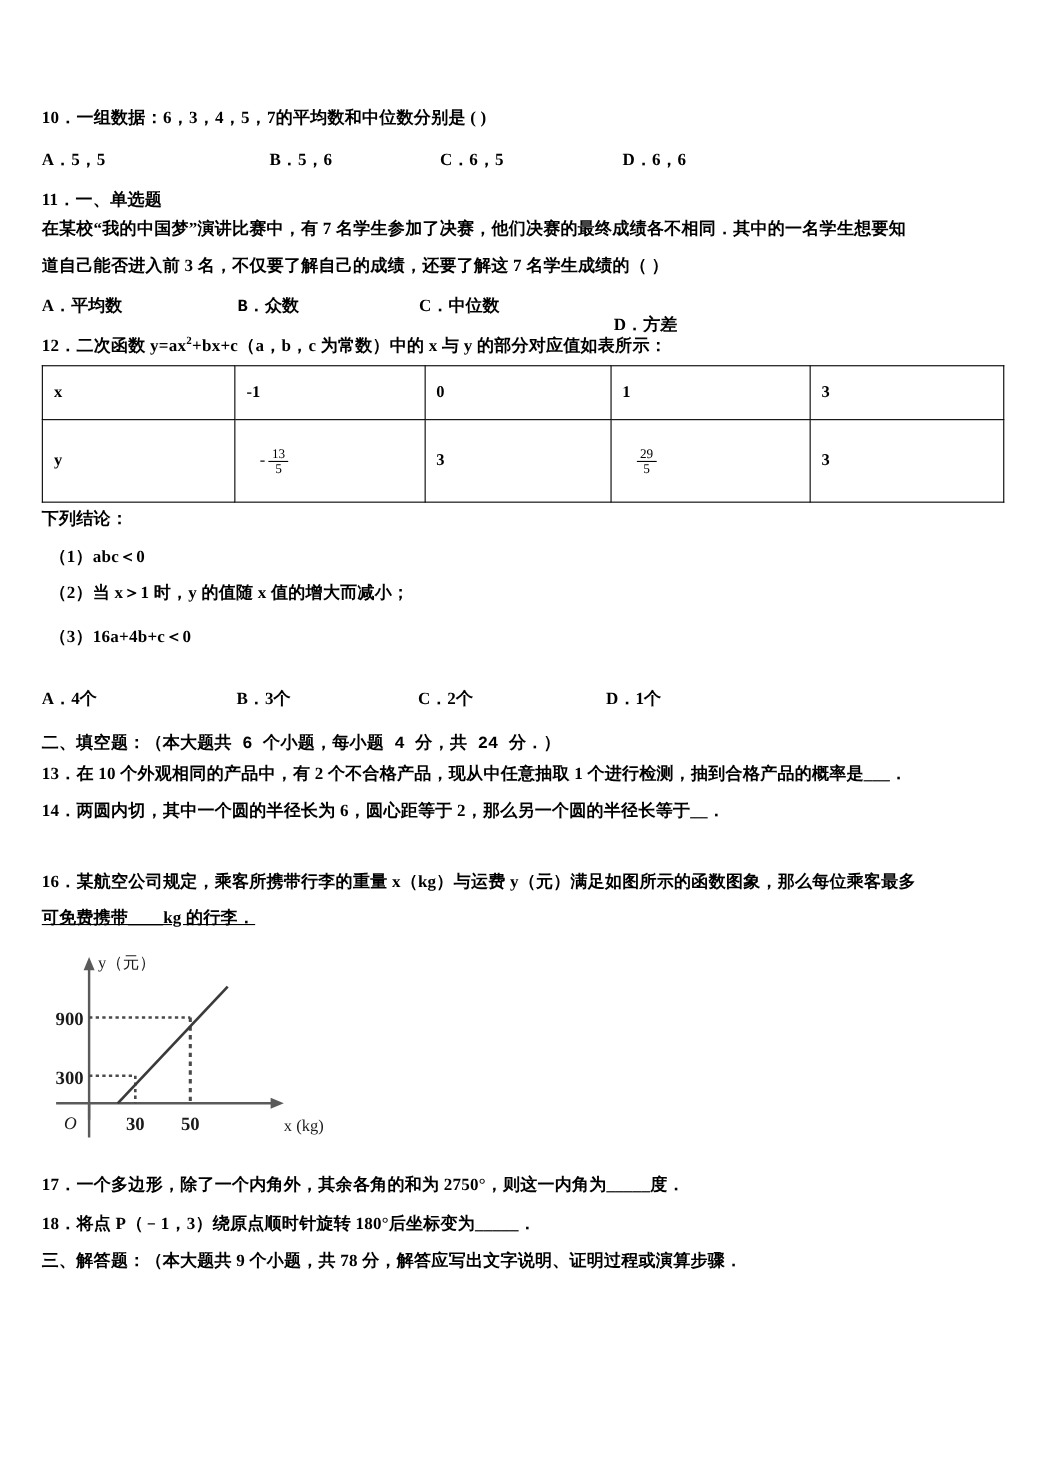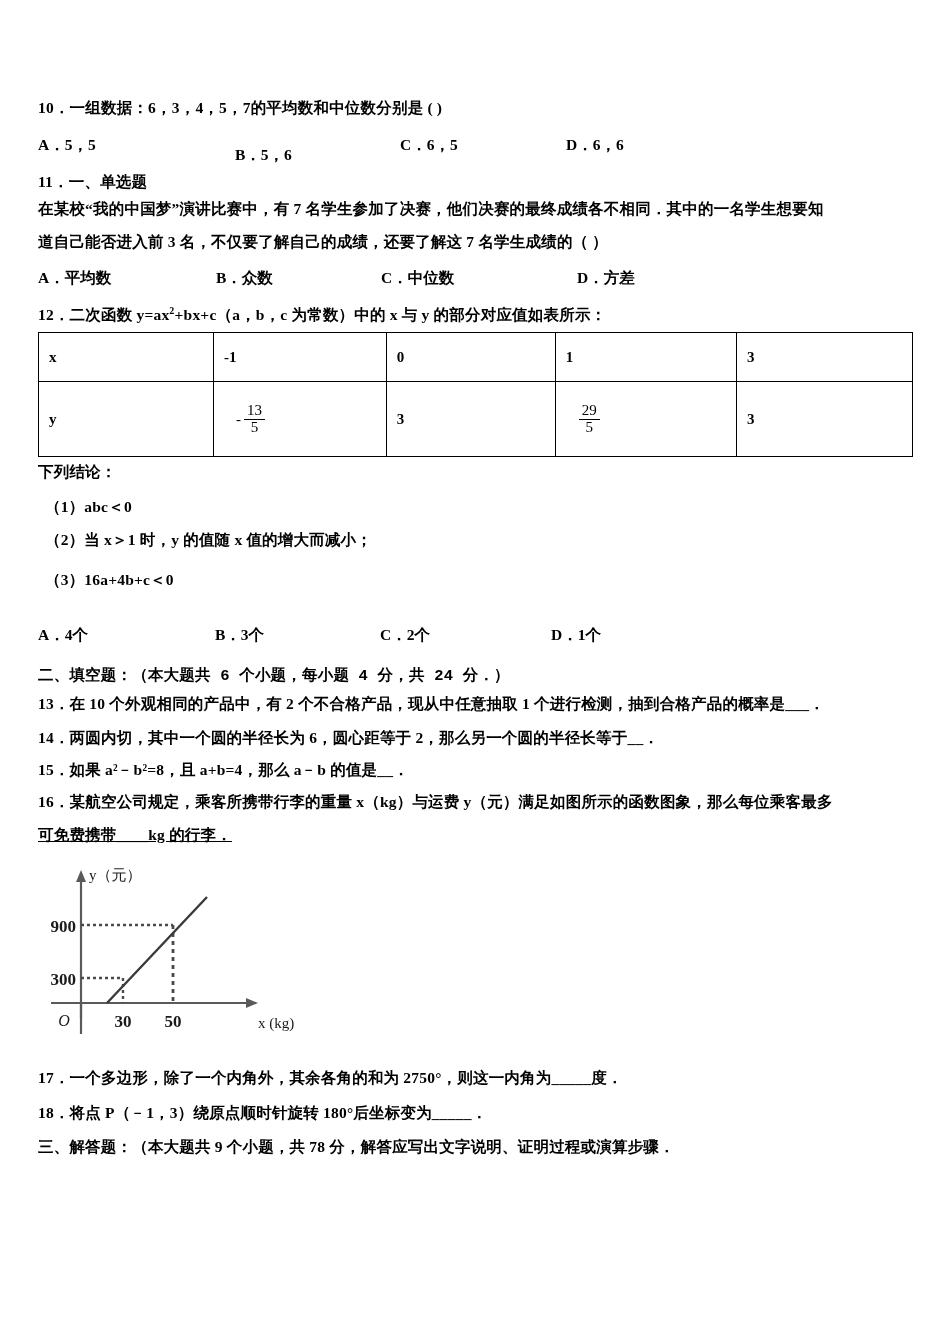--- a/index.html
+++ b/index.html
@@ -68,21 +68,21 @@
   .cw2 { width: 170px; }
   .cw3 { width: 180px; }
   .cw4 { width: 178px; }
 
   
   .frac {
     display: inline-block;
     vertical-align: middle;
     text-align: center;
     font-weight: normal;
-    font-size: 15px;
+    font-size: 12px;
     line-height: 1.05;
     margin: 0 1px;
   }
   .frac .num { display: block; padding: 0 3px; }
   .frac .den { display: block; border-top: 1px solid #000; padding: 0 3px; }
   .negsign {
     display: inline-block;
     vertical-align: middle;
     padding-right: 2px;
     font-weight: normal;
@@ -101,34 +101,34 @@
 </style>
 </head>
 <body>
 
 <div class="page">
 
   <div class="line" style="left:38px; top:98px;">10．一组数据：6，3，4，5，7的平均数和中位数分别是 ( )</div>
 
   <div class="opts" style="left:38px; top:135px;">
     <span class="opt" style="left:0px;">A．5，5</span>
-    <span class="opt" style="left:197px;margin-top:10px;">B．5，6</span>
+    <span class="opt" style="left:207px;">B．5，6</span>
     <span class="opt" style="left:362px;">C．6，5</span>
     <span class="opt" style="left:528px;">D．6，6</span>
   </div>
 
   <div class="line" style="left:38px; top:172px;">11．一、单选题</div>
   <div class="line" style="left:38px; top:199px;">在某校“我的中国梦”演讲比赛中，有 7 名学生参加了决赛，他们决赛的最终成绩各不相同．其中的一名学生想要知</div>
   <div class="line" style="left:38px; top:232px;">道自己能否进入前 3 名，不仅要了解自己的成绩，还要了解这 7 名学生成绩的（     ）</div>
 
   <div class="opts" style="left:38px; top:268px;">
     <span class="opt" style="left:0px;">A．平均数</span>
-    <span class="opt" style="left:178px;">B．众数</span>
+    <span class="opt" style="left:178px;font-family:Liberation Mono, monospace;">B．众数</span>
     <span class="opt" style="left:343px;font-family:Liberation Serif, serif;">C．中位数</span>
-    <span class="opt" style="left:539px;">D．方差</span>
+    <span class="opt" style="left:520px;margin-top:17px;">D．方差</span>
   </div>
 
   <div class="line" style="left:38px; top:305px;">
     <span>12．二次函数 y=ax</span><span class="sup">2</span><span>+bx+c（a，b，c 为常数）中的 x 与 y 的部分对应值如表所示：</span>
   </div>
 
   <table class="valtable">
     <tbody>
         <tr class="row-x">
       <td class="cw0">x</td>
@@ -163,21 +163,20 @@
   <div class="opts" style="left:38px; top:625px;">
     <span class="opt" style="left:0px;">A．4个</span>
     <span class="opt" style="left:177px;">B．3个</span>
     <span class="opt" style="left:342px;">C．2个</span>
     <span class="opt" style="left:513px;">D．1个</span>
   </div>
 
   <div class="line" style="left:38px; top:666px;font-family:Liberation Mono, monospace;">二、填空题：（本大题共 6 个小题，每小题 4 分，共 24 分．）</div>
   <div class="line" style="left:38px; top:694px;font-family:Liberation Serif, serif;">13．在 10 个外观相同的产品中，有 2 个不合格产品，现从中任意抽取 1 个进行检测，抽到合格产品的概率是___．</div>
   <div class="line" style="left:38px; top:728px;">14．两圆内切，其中一个圆的半径长为 6，圆心距等于 2，那么另一个圆的半径长等于__．</div>
-  <div class="line" style="left:38px; top:760px;">15．如果 a²﹣b²=8，且 a+b=4，那么 a﹣b 的值是__．</div>
   <div class="line" style="left:38px; top:792px;">16．某航空公司规定，乘客所携带行李的重量 x（kg）与运费 y（元）满足如图所示的函数图象，那么每位乘客最多</div>
   <div class="line" style="left:38px; top:825px;text-decoration:underline;">可免费携带____kg 的行李．</div>
 
   <div class="figure">
     <svg width="275" height="175" viewBox="0 0 275 175" xmlns="http://www.w3.org/2000/svg">
 
       <line x1="36" y1="156" x2="36" y2="18" stroke="#5a5a5a" stroke-width="2.2"></line>
       <polygon points="36,8 31,20 41,20" fill="#5a5a5a"></polygon>
 
       <line x1="6" y1="141" x2="203" y2="141" stroke="#5a5a5a" stroke-width="2.2"></line>

